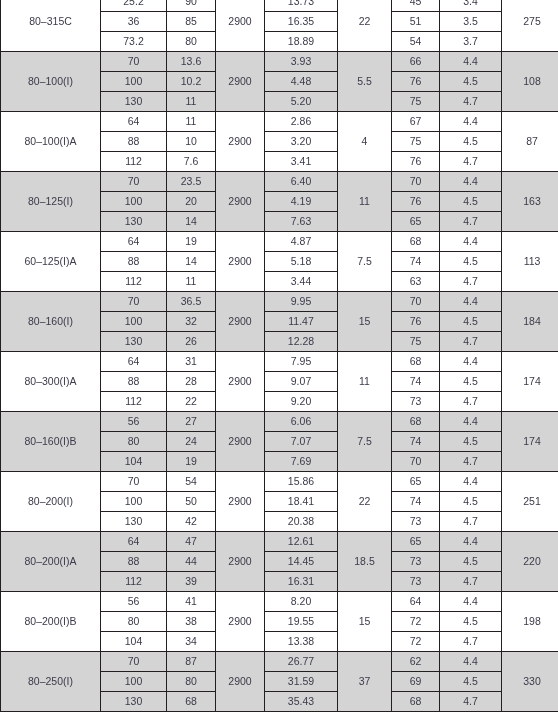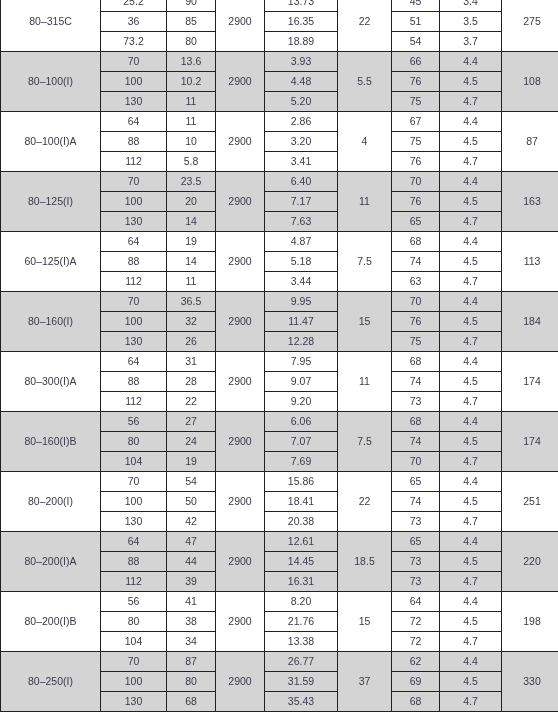--- a/index.html
+++ b/index.html
@@ -133,40 +133,40 @@
       </tr>
       <tr class="band-plain">
         <td>88</td>
         <td>10</td>
         <td>3.20</td>
         <td>75</td>
         <td>4.5</td>
       </tr>
       <tr class="band-plain">
         <td>112</td>
-        <td>5.8</td>
+        <td>7.6</td>
         <td>3.41</td>
         <td>76</td>
         <td>4.7</td>
       </tr>
       <tr class="band-shaded">
         <td class="c-model" rowspan="3">80–125(I)</td>
         <td>70</td>
         <td>23.5</td>
         <td rowspan="3">2900</td>
         <td>6.40</td>
         <td rowspan="3">11</td>
         <td>70</td>
         <td>4.4</td>
         <td rowspan="3">163</td>
       </tr>
       <tr class="band-shaded">
         <td>100</td>
         <td>20</td>
-        <td>7.17</td>
+        <td>4.19</td>
         <td>76</td>
         <td>4.5</td>
       </tr>
       <tr class="band-shaded">
         <td>130</td>
         <td>14</td>
         <td>7.63</td>
         <td>65</td>
         <td>4.7</td>
       </tr>
@@ -327,21 +327,21 @@
         <td rowspan="3">2900</td>
         <td>8.20</td>
         <td rowspan="3">15</td>
         <td>64</td>
         <td>4.4</td>
         <td rowspan="3">198</td>
       </tr>
       <tr class="band-plain">
         <td>80</td>
         <td>38</td>
-        <td>21.76</td>
+        <td>19.55</td>
         <td>72</td>
         <td>4.5</td>
       </tr>
       <tr class="band-plain">
         <td>104</td>
         <td>34</td>
         <td>13.38</td>
         <td>72</td>
         <td>4.7</td>
       </tr>

